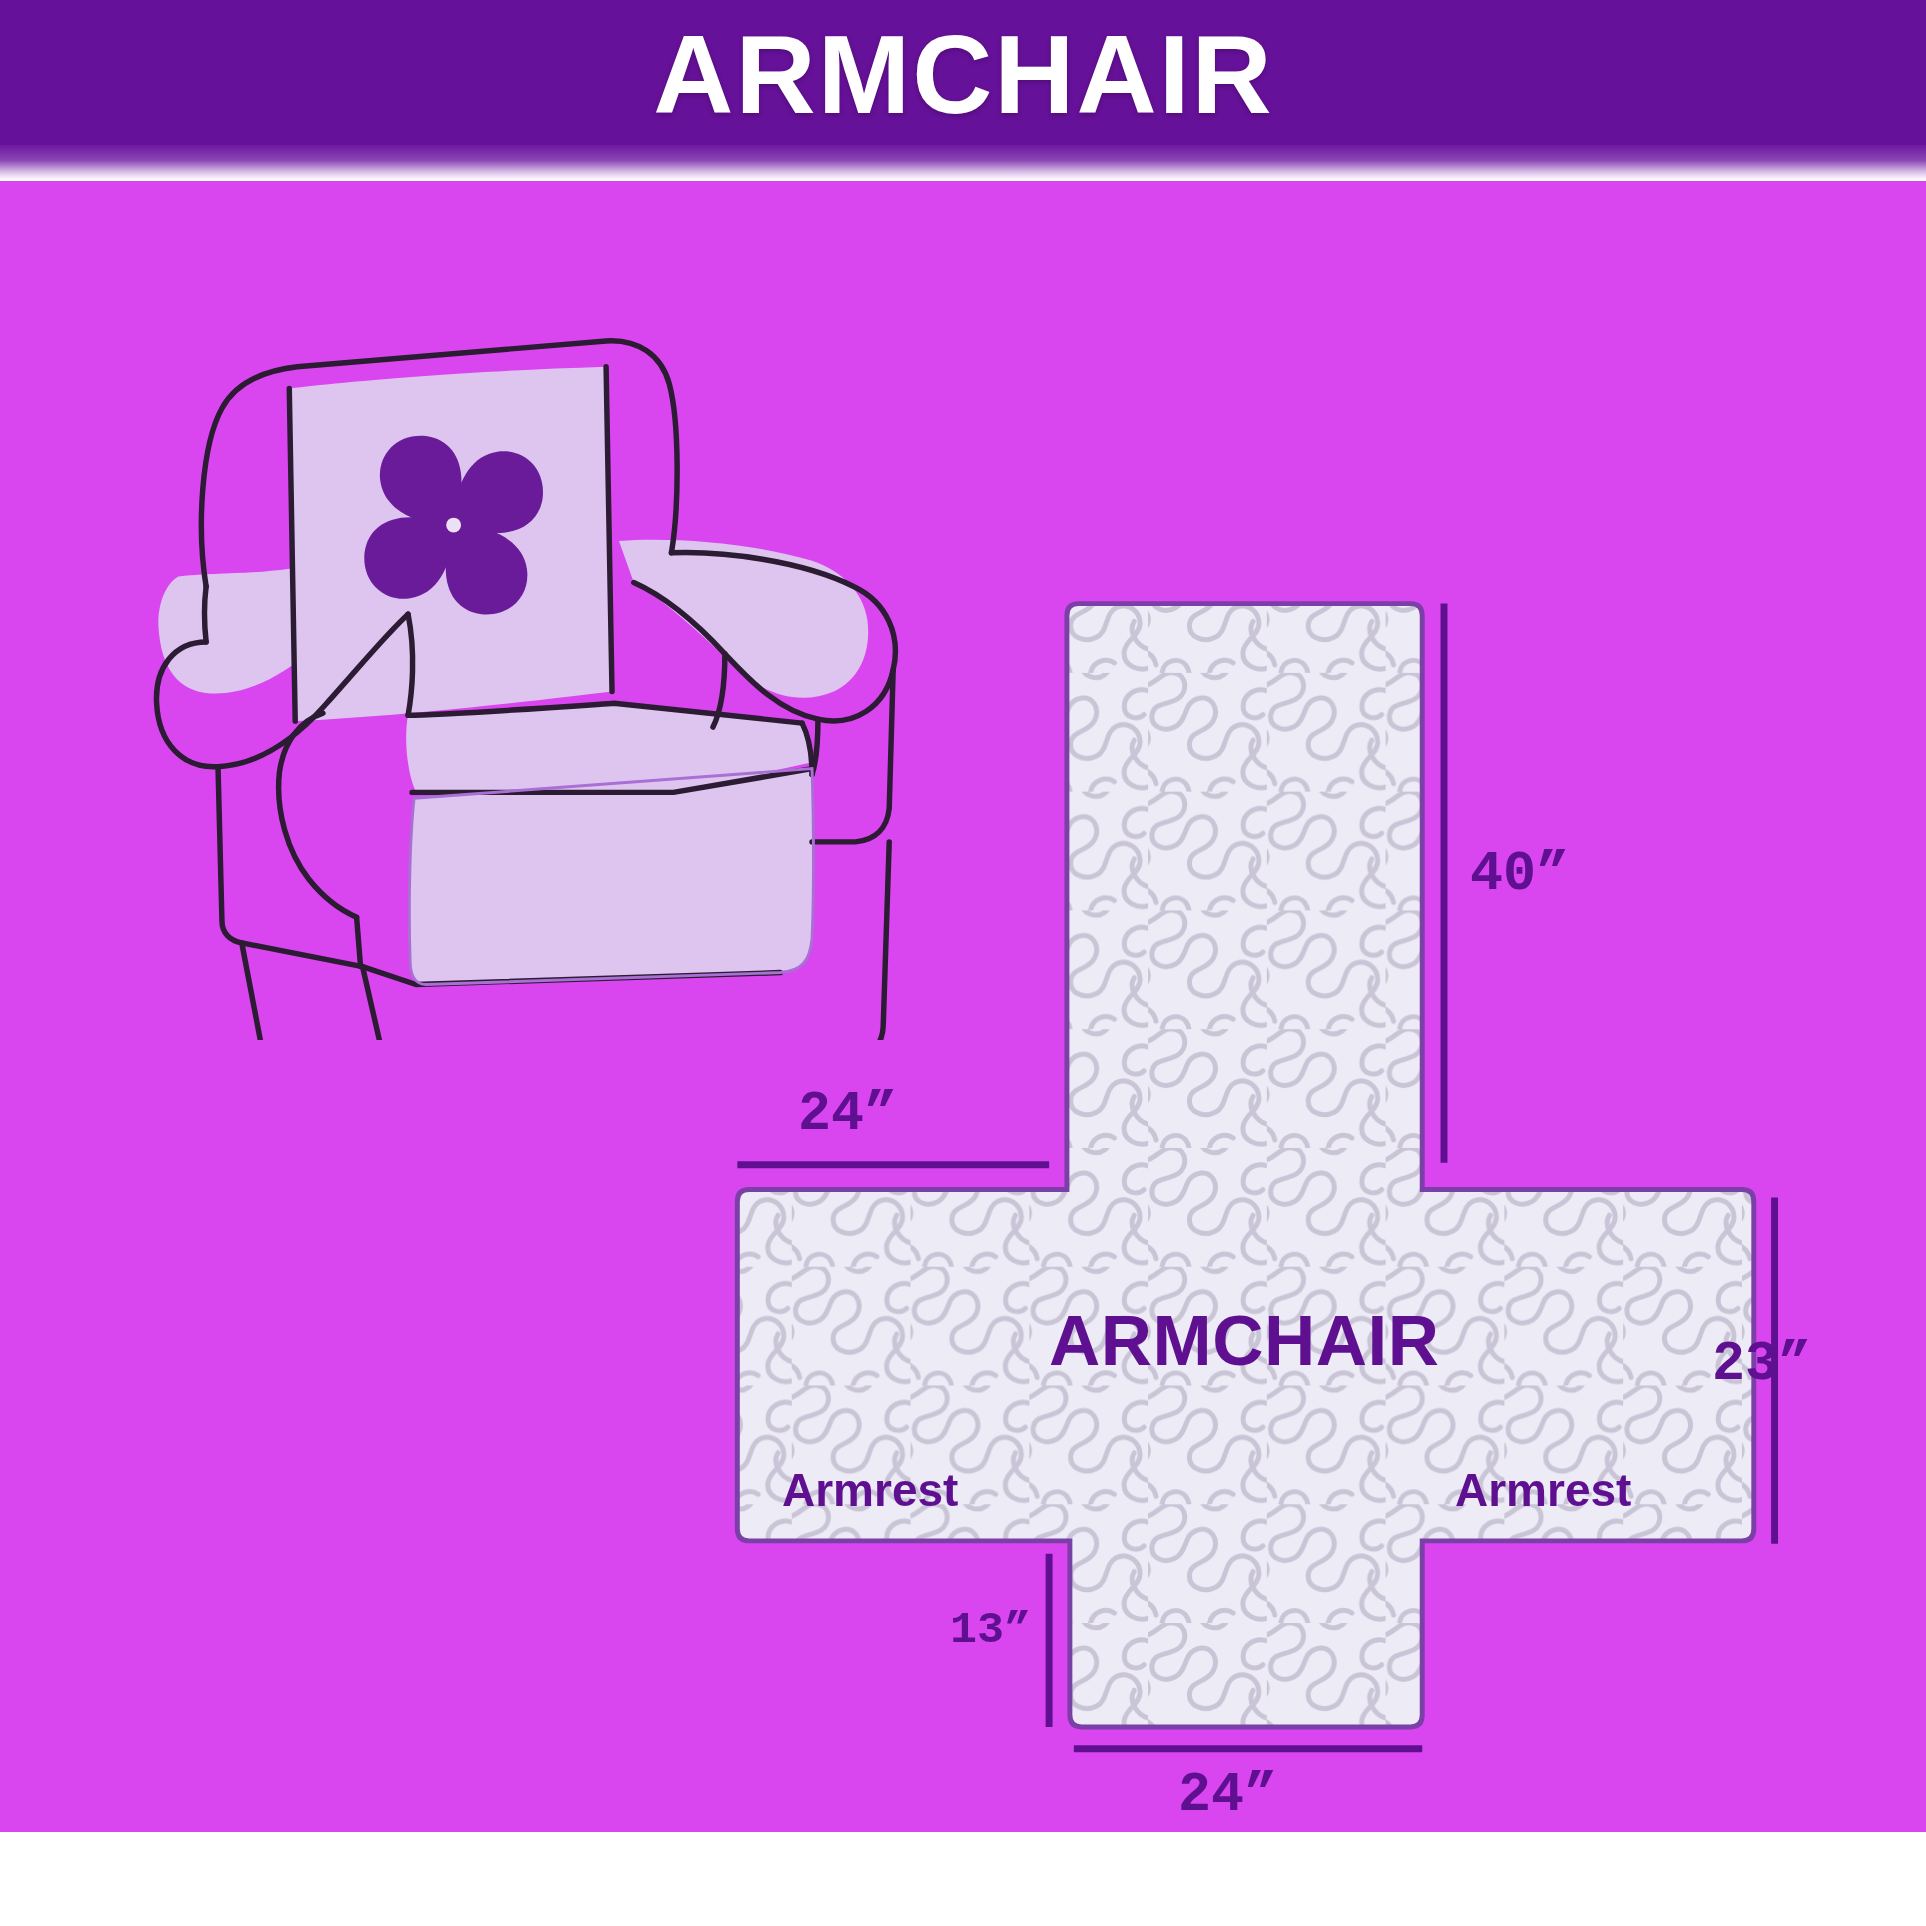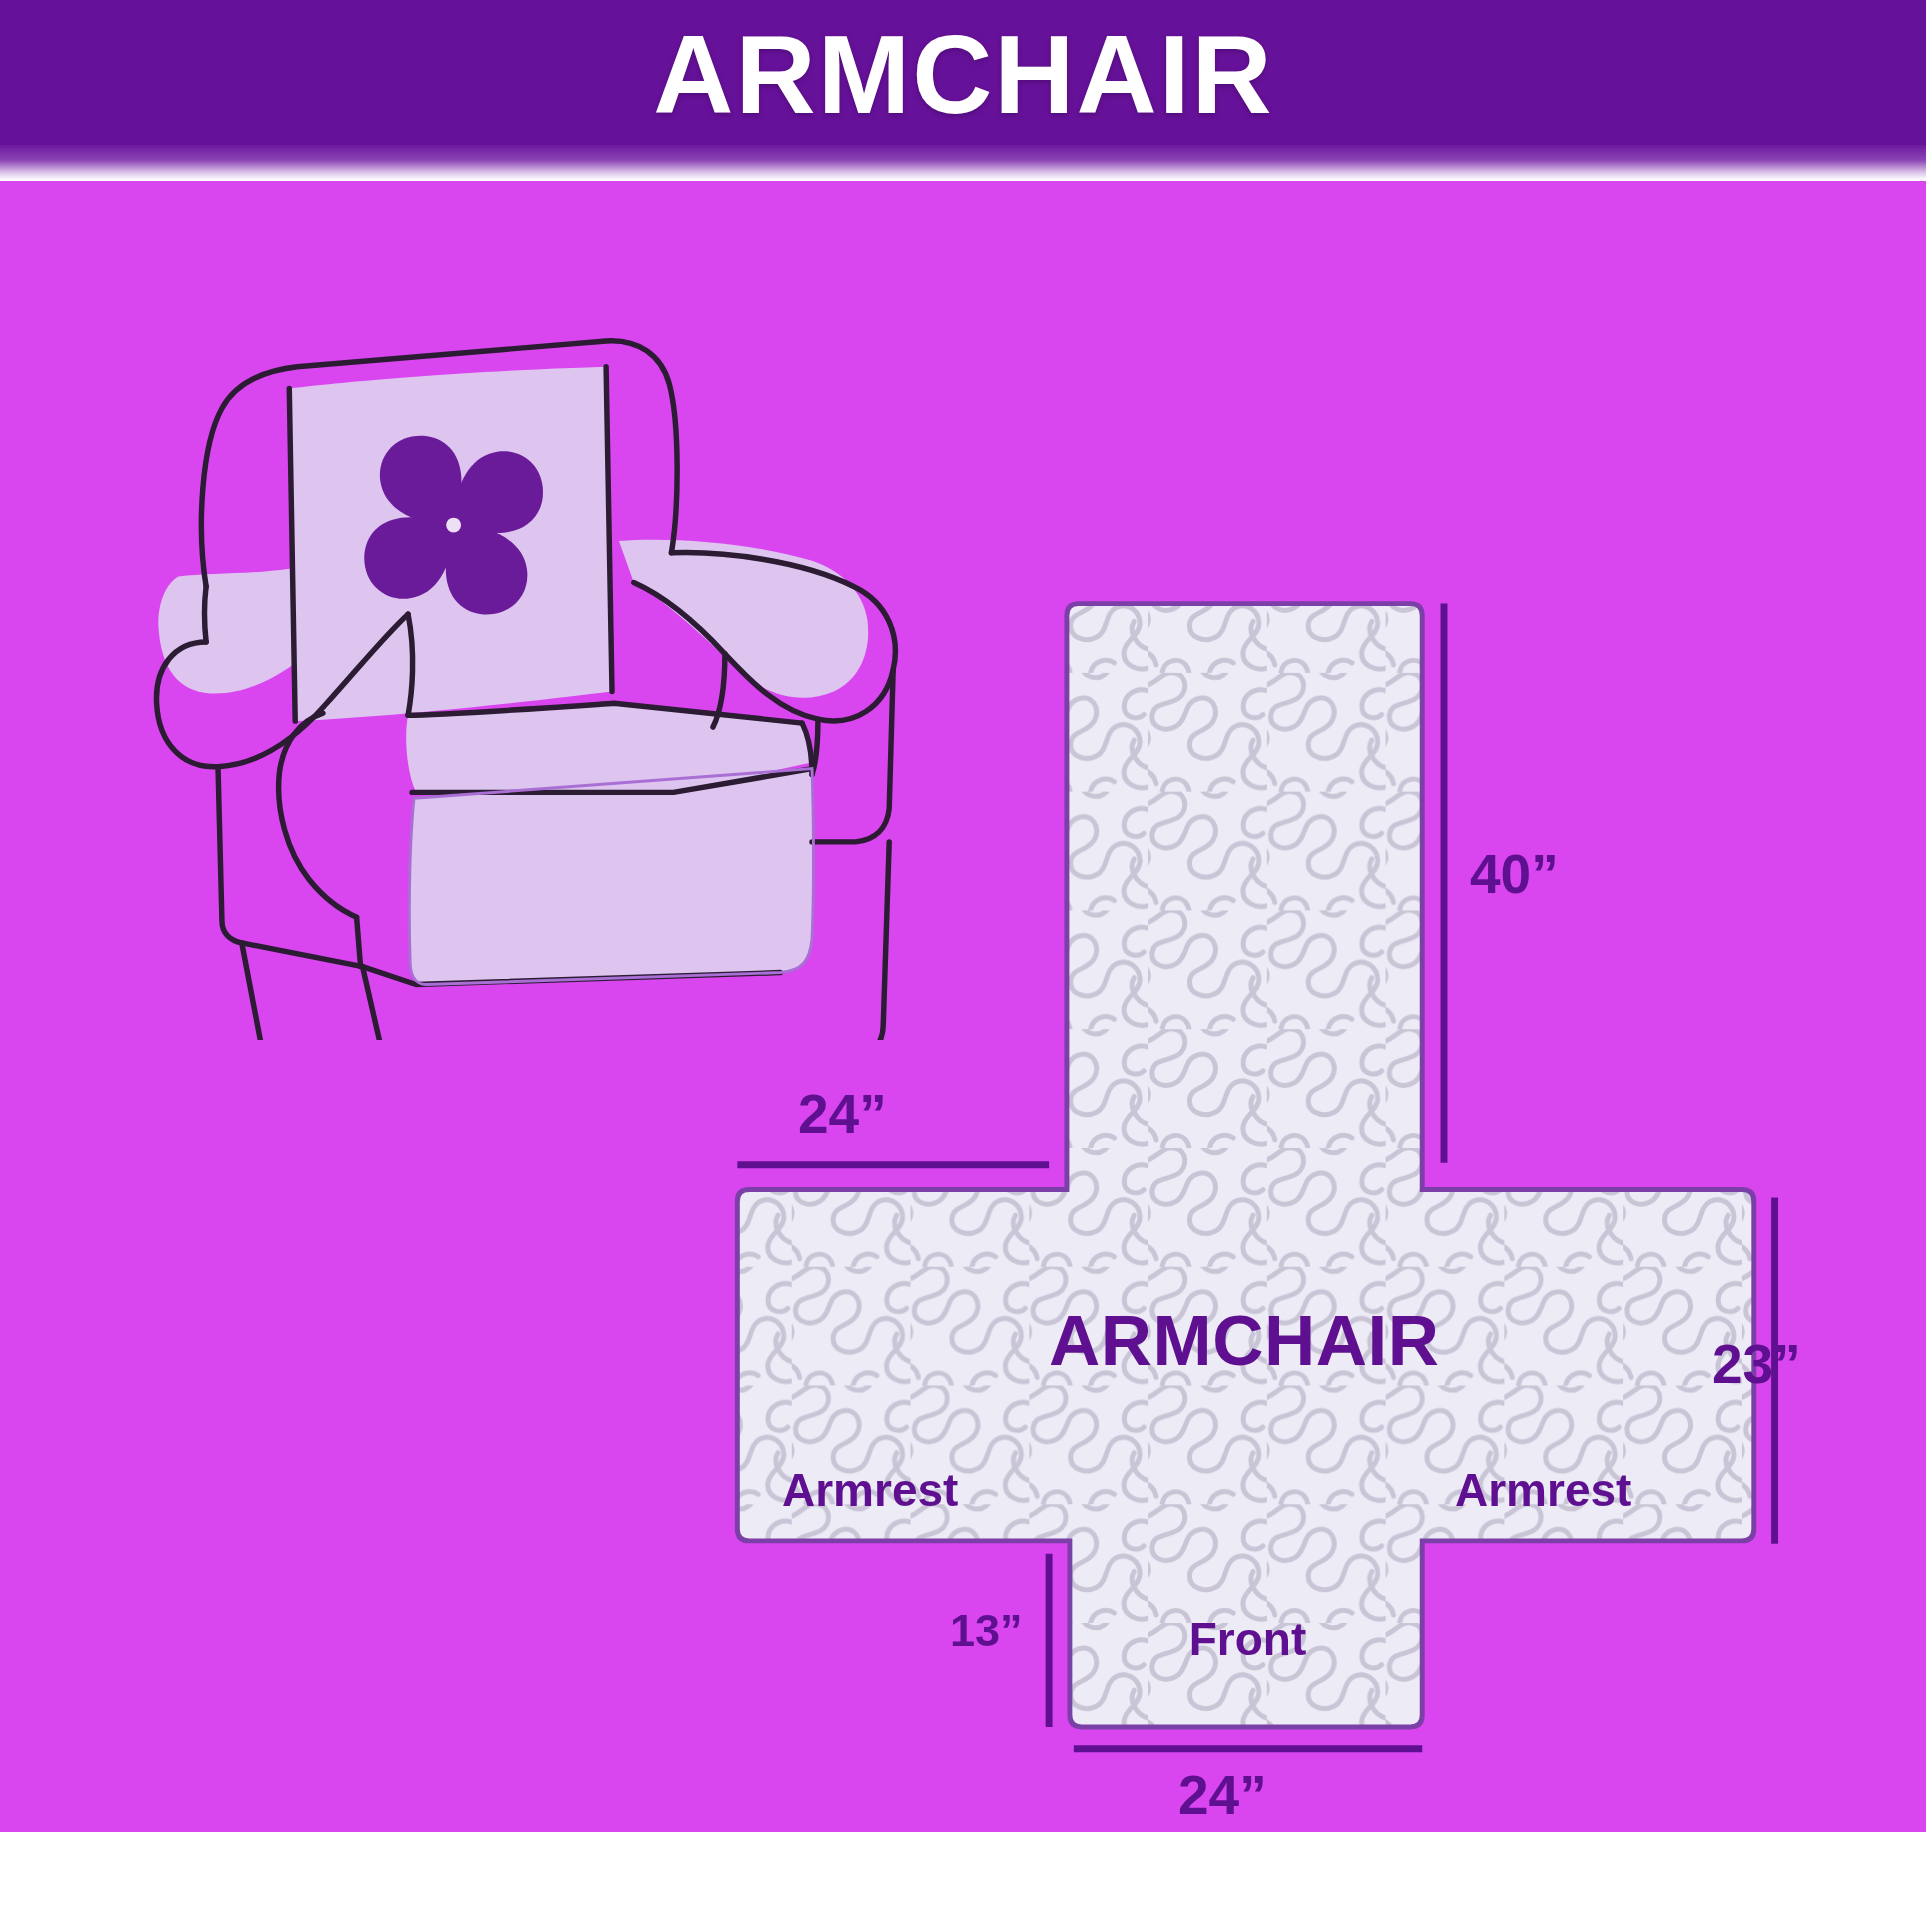--- a/index.html
+++ b/index.html
@@ -81,21 +81,21 @@
   #label-back      { left: 1066px; top: 493px; width: 356px; text-align: center; font-size: 50px; }
   #label-armchair  { left: 1049px; top: 1305px; width: 396px; text-align: left;  font-size: 71px; letter-spacing: 0.5px; }
   #label-armrest-left  { left: 782px;  top: 1467px; font-size: 46px; }
   #label-armrest-right { left: 1455px; top: 1467px; font-size: 46px; }
   #label-front     { left: 1074px; top: 1616px; width: 347px; text-align: center; font-size: 46px; }
 
   .dim-label {
     position: absolute;
     color: #5e1090;
     font-weight: 700;
-    font-family: Liberation Sans, sans-serif;
+    font-family: Liberation Mono, monospace;
     white-space: nowrap;
     line-height: 1;
   }
   #dim-40  { left: 1470px; top: 847px;  font-size: 55px; }
   #dim-24-top { left: 798px; top: 1087px; font-size: 55px; }
   #dim-23  { left: 1712px; top: 1337px; font-size: 55px; }
   #dim-13  { left: 950px;  top: 1608px; font-size: 45px; }
   #dim-24-bottom { left: 1178px; top: 1768px; font-size: 55px; }
 </style>
 </head>
@@ -237,21 +237,20 @@
     </svg>
   </div>
 
 
   <div class="diagram-label" id="label-armchair">ARMCHAIR</div>
 
   <div class="diagram-label" id="label-armrest-left">Armrest</div>
 
   <div class="diagram-label" id="label-armrest-right">Armrest</div>
 
-  <div class="diagram-label" id="label-front">Front</div>
 
   <div class="dim-label" id="dim-40">40”</div>
 
   <div class="dim-label" id="dim-24-top">24”</div>
 
   <div class="dim-label" id="dim-23">23”</div>
 
   <div class="dim-label" id="dim-13">13”</div>
 
   <div class="dim-label" id="dim-24-bottom">24”</div>

